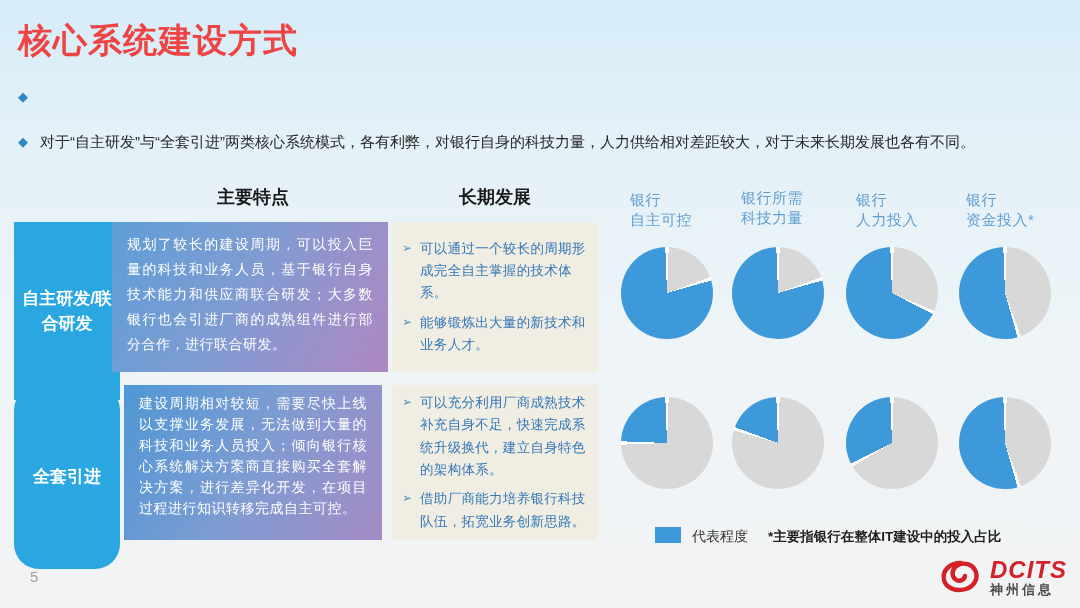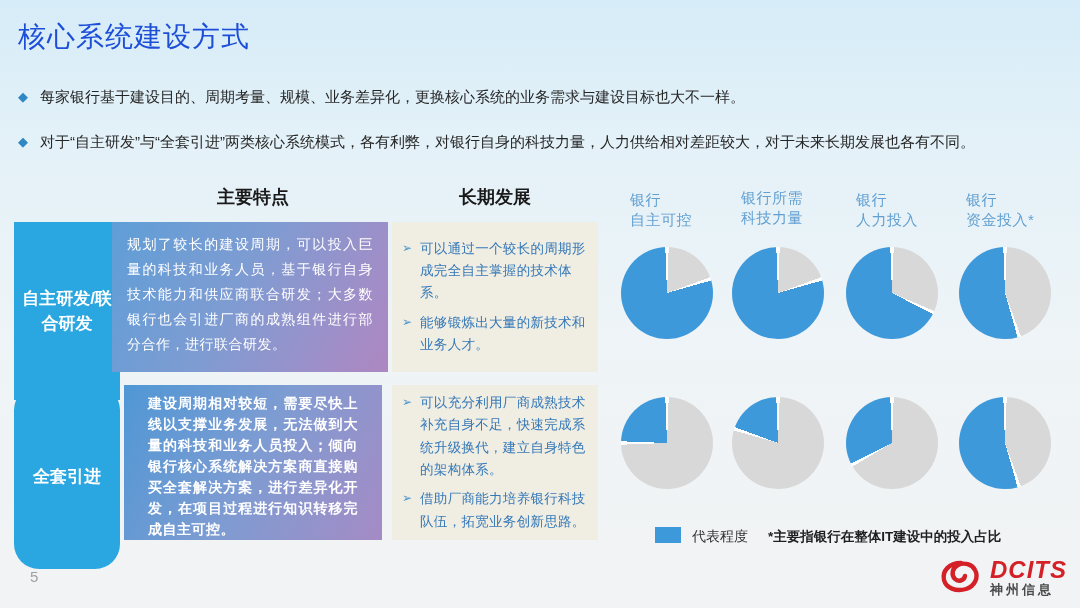--- a/index.html
+++ b/index.html
@@ -3,35 +3,35 @@
 <meta charset="utf-8">
 <style>
   * { margin:0; padding:0; box-sizing:border-box; }
   html,body { width:1080px; height:608px; }
   body {
     font-family:"Liberation Sans","DejaVu Sans",sans-serif;
     position:relative; overflow:hidden;
     background:linear-gradient(180deg,#d6ecf8 0%,#e3f1f8 22%,#eef4f7 55%,#f2f3f4 100%);
   }
   .abs { position:absolute; }
-  .slide-title { left:18px; top:18px; font-size:28px; font-weight:normal; color:#1d4ed8; letter-spacing:1px; }
+  .slide-title { left:18px; top:18px; font-size:34px; font-weight:bold; color:#ef4444; letter-spacing:1px; }
   .bullet-row { left:18px; width:1040px; display:flex; align-items:flex-start; font-size:15px; color:#262626; }
   .bullet-row .diamond { color:#2f88c4; font-size:13px; margin:1px 12px 0 0; }
   .col-header { font-size:18px; font-weight:bold; color:#1a1a1a; text-align:center; }
   .label-box {
     background:#2aa7e0; color:#ffffff; font-weight:bold; font-size:17px;
     display:flex; align-items:center; justify-content:center; text-align:center;
     line-height:1.5; padding:0 6px;
   }
   .feature-box {
     color:#ffffff; font-size:14px; letter-spacing:0.5px;
     padding:10px 15px; line-height:25px; text-align:justify;
   }
   .feature-box.r1 { background:linear-gradient(118deg,#5f9ed7 0%,#7e9cd2 45%,#a38dc7 85%,#ad87c0 100%); }
-  .feature-box.r2 { background:linear-gradient(118deg,#4f97d5 0%,#7e9cd2 50%,#a58bc5 100%); line-height:21px; padding:8px 24px;font-weight:bold; }
+  .feature-box.r2 { background:linear-gradient(118deg,#4f97d5 0%,#7e9cd2 50%,#a58bc5 100%); line-height:21px; padding:8px 15px; }
   .longterm-box {
     background:#f0ede2; display:flex; flex-direction:column; justify-content:center;
     padding:8px 10px 8px 8px; gap:7px;
   }
   .lt-item { display:flex; align-items:flex-start; }
   .lt-item .arrow { color:#4b96cc; font-size:12px; margin:3px 8px 0 2px; flex:0 0 auto; }
   .lt-item .lt-text { color:#3478b8; font-size:13.5px; line-height:1.65; letter-spacing:0.3px; }
   .pie-header { font-size:15px; color:#62a0d2; line-height:1.35; letter-spacing:0.5px; }
   .pie { width:92px; height:92px; border-radius:50%; background:#d8d8d8; }
   .legend-swatch { width:26px; height:16px; background:#3d99da; }
@@ -43,21 +43,20 @@
   .logo-name { color:#d42127; font-weight:bold; font-size:24px; font-style:italic; letter-spacing:1px; }
   .logo-subname { color:#4a4a4a; font-size:13px; font-weight:bold; letter-spacing:3px; }
 </style>
 </head>
 <body>
 
 <div class="abs slide-title">核心系统建设方式</div>
 
 <div class="abs bullet-row" style="top:88px;">
   <span class="diamond">◆</span>
-  <span>每家银行基于建设目的、周期考量、规模、业务差异化，更换核心系统的业务需求与建设目标也大不一样。</span>
 </div>
 <div class="abs bullet-row" style="top:133px;">
   <span class="diamond">◆</span>
   <span>对于“自主研发”与“全套引进”两类核心系统模式，各有利弊，对银行自身的科技力量，人力供给相对差距较大，对于未来长期发展也各有不同。</span>
 </div>
 
 <div class="abs col-header" style="left:124px; top:185px; width:258px;">主要特点</div>
 <div class="abs col-header" style="left:392px; top:185px; width:206px;">长期发展</div>
 
 <div class="abs label-box" style="left:14px; top:222px; width:106px; height:178px;">自主研发/联合研发</div>

